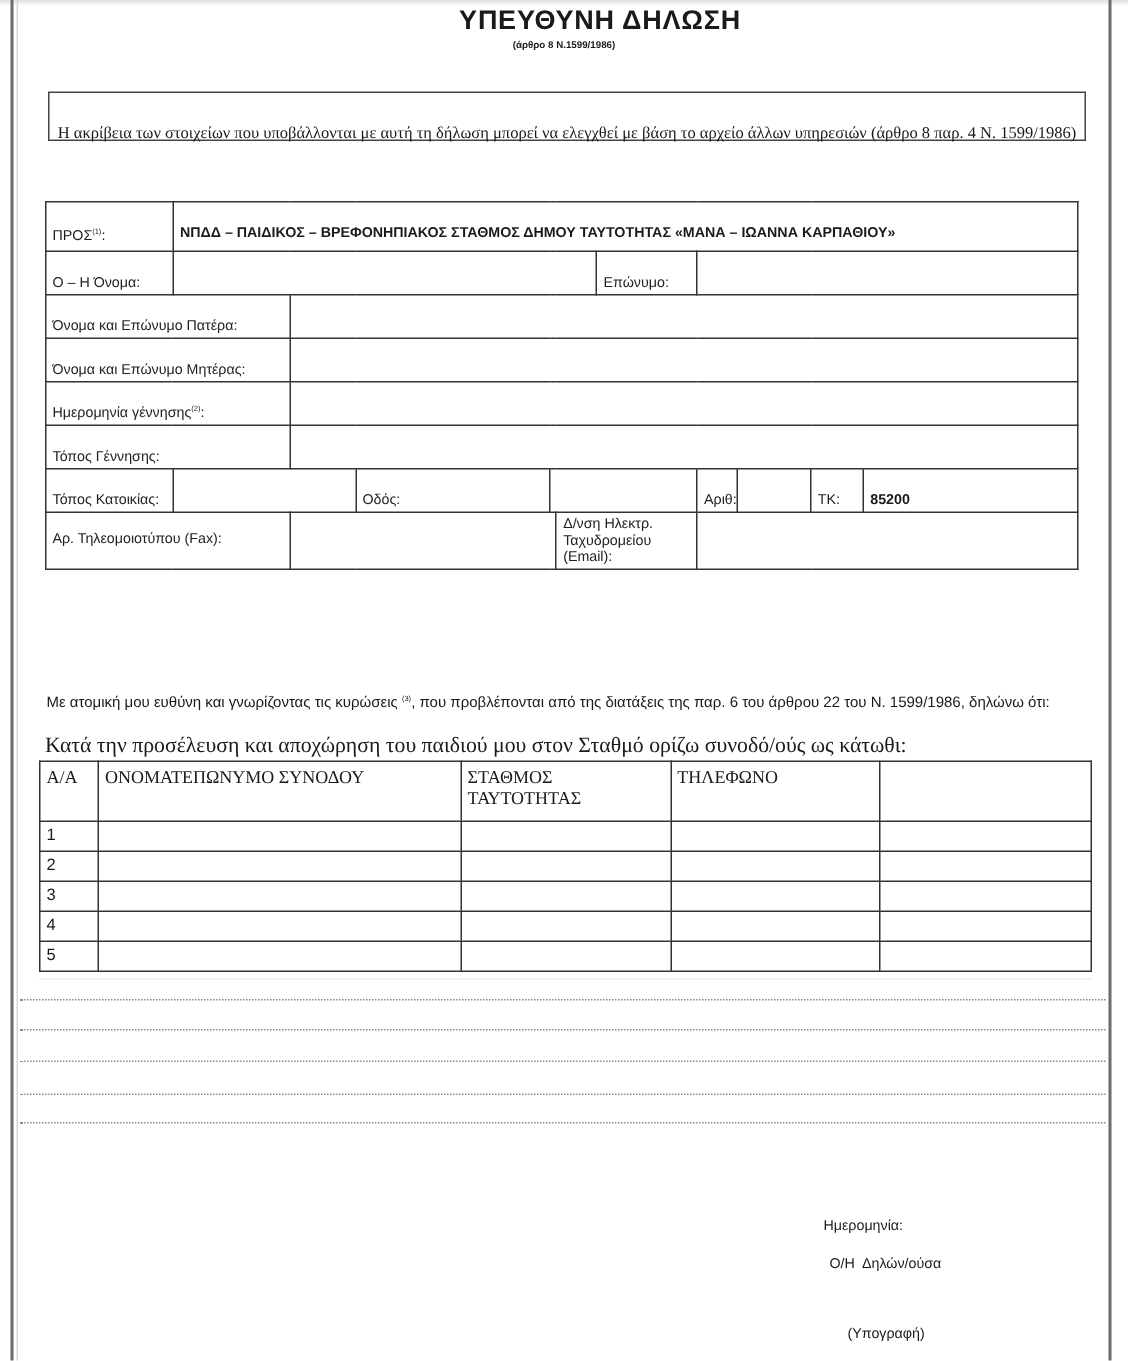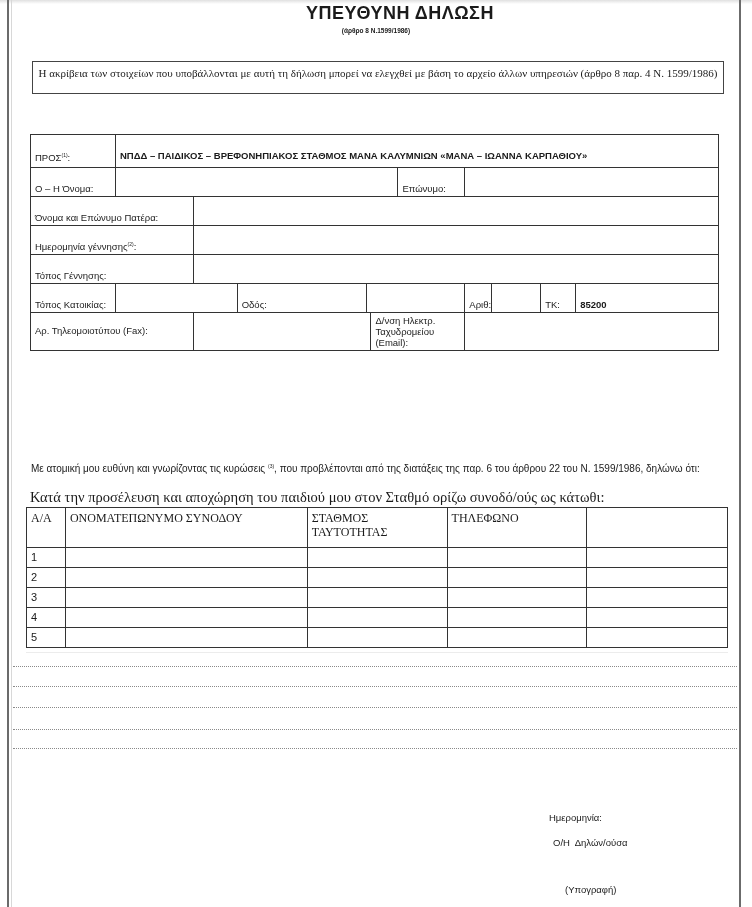--- a/index.html
+++ b/index.html
@@ -12,21 +12,21 @@
   .page-border-left2 { position: absolute; left: 11px; top: 0; width: 1px; height: 907px; background: #d8d8d8; }
   .page-border-right { position: absolute; left: 739px; top: 0; width: 2px; height: 907px; background: #6b6b6b; }
   .top-shade { position: absolute; left: 0; top: 0; width: 752px; height: 4px; background: linear-gradient(#e0e0e0, #ffffff); }
 
   .title { position: absolute; left: 0; width: 752px; top: 3px; text-align: center; font-weight: bold; font-size: 18px; letter-spacing: 0.5px; padding-left: 48px; }
   .subtitle { position: absolute; left: 0; width: 752px; top: 27px; text-align: center; font-weight: bold; font-size: 6.5px; }
 
   .notice {
     position: absolute; left: 32px; top: 61px; width: 692px; height: 33px;
     border: 1px solid #444; font-family: "Liberation Serif", serif; font-size: 11px; line-height: 14px;
-    text-align: center; padding-top: 4px;
+    text-align: center; padding-top: 20px;
   }
 
   table { border-collapse: collapse; }
   .info { position: absolute; left: 30px; top: 134px; width: 689px; }
   .info td { border: 1px solid #333; font-size: 9.5px; vertical-align: bottom; padding: 0 0 2px 4px; }
   .info .lbl { color: #222; }
   .row-pros td { height: 33px; }
   .row-std td { height: 29px; }
   .row-fax td { height: 38px; vertical-align: middle; }
   .pros-label { font-size: 12px; padding-bottom: 4px !important; }
@@ -74,30 +74,34 @@
       <col style="width:49px">
       <col style="width:35px">
       <col style="width:36px">
       <col style="width:107px">
   </colgroup>
   <tbody>
       <tr class="row-pros">
     <td class="pros-label">
       <span>ΠΡΟΣ</span><sup>(1)</sup>:
     </td>
-    <td class="pros-value" colspan="11">ΝΠΔΔ – ΠΑΙΔΙΚΟΣ – ΒΡΕΦΟΝΗΠΙΑΚΟΣ ΣΤΑΘΜΟΣ ΜΑΝΑ ΚΑΛΥΜΝΙΩΝ «ΜΑΝΑ – ΙΩΑΝΝΑ ΚΑΡΠΑΘΙΟΥ»</td>
+    <td class="pros-value" colspan="11">ΝΠΔΔ – ΠΑΙΔΙΚΟΣ – ΒΡΕΦΟΝΗΠΙΑΚΟΣ ΣΤΑΘΜΟΣ ΔΗΜΟΥ ΤΑΥΤΟΤΗΤΑΣ «ΜΑΝΑ – ΙΩΑΝΝΑ ΚΑΡΠΑΘΙΟΥ»</td>
   </tr>
   <tr class="row-std">
     <td class="lbl">Ο – Η Όνομα:</td>
     <td colspan="5"></td>
     <td class="lbl">Επώνυμο:</td>
     <td colspan="5"></td>
   </tr>
   <tr class="row-std">
     <td class="lbl" colspan="2">Όνομα και Επώνυμο Πατέρα:</td>
+    <td colspan="10"></td>
+  </tr>
+  <tr class="row-std">
+    <td class="lbl" colspan="2">Όνομα και Επώνυμο Μητέρας:</td>
     <td colspan="10"></td>
   </tr>
   <tr class="row-std">
     <td class="lbl" colspan="2">
       <span>Ημερομηνία γέννησης</span><sup>(2)</sup><span>:</span>
     </td>
     <td colspan="10"></td>
   </tr>
   <tr class="row-std">
     <td class="lbl" colspan="2">Τόπος Γέννησης:</td>

